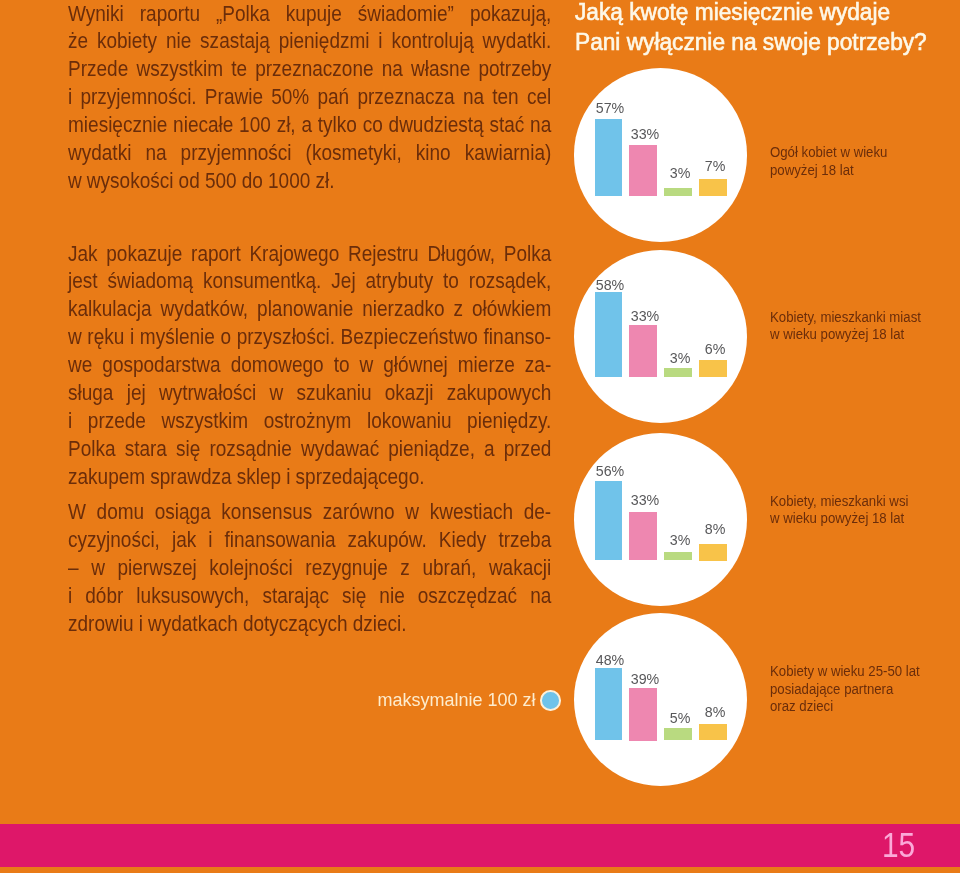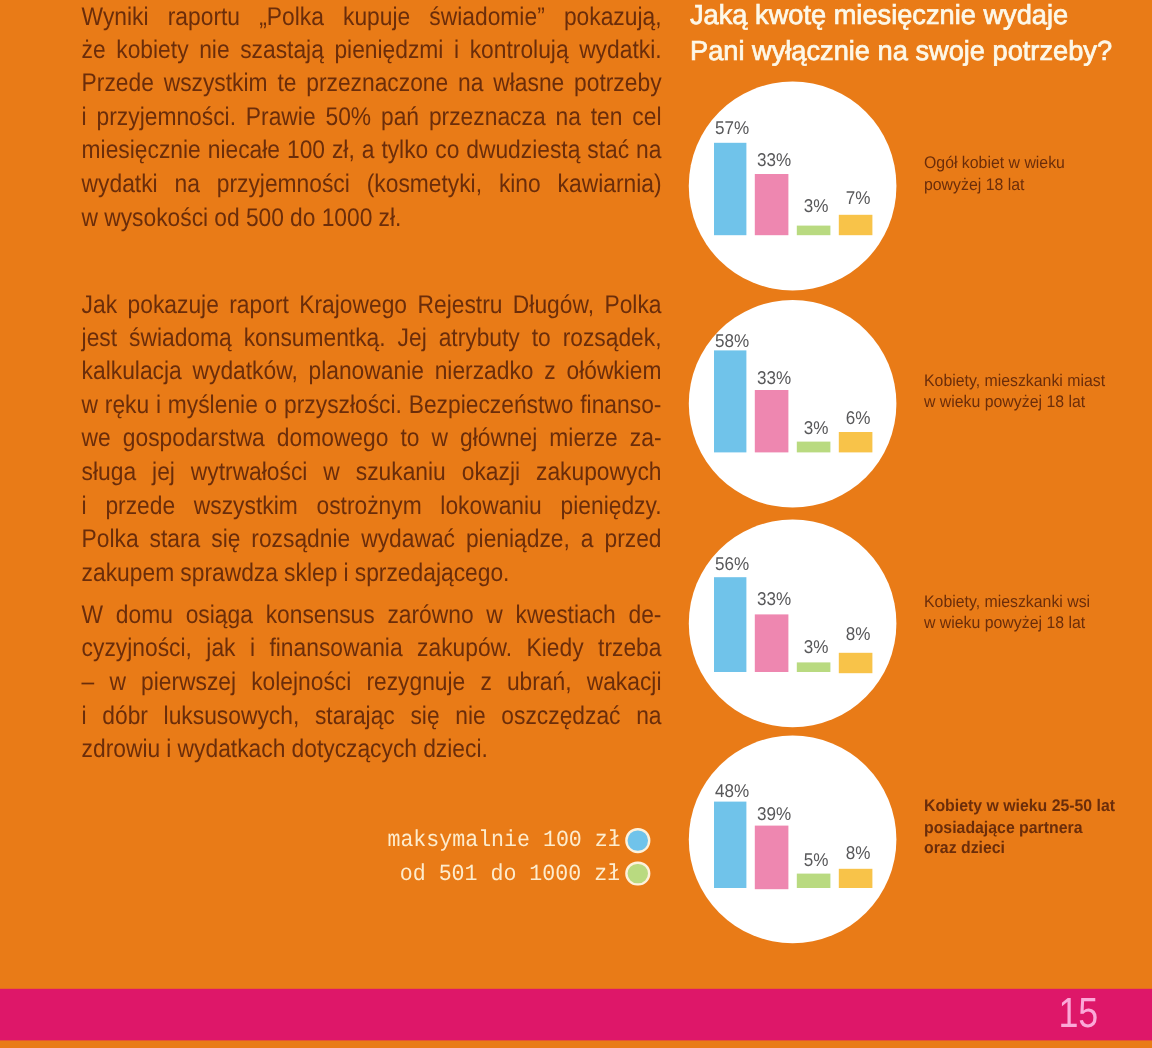--- a/index.html
+++ b/index.html
@@ -45,21 +45,21 @@
   .bubble{position:absolute;border-radius:50%;background:#fff;}
   .chart{position:absolute;}
   .bar{position:absolute;width:27.7px;}
   .barlabel{position:absolute;font-size:15.4px;line-height:15.4px;color:#58585a;white-space:nowrap;
             transform:scaleX(0.925);transform-origin:center top;text-align:center;}
   .sidelabel{position:absolute;color:#6b2d0a;font-size:14px;}
   .sidelabel div{line-height:17.8px;white-space:nowrap;
                  transform:scaleX(0.943);transform-origin:left top;}
 
   
-  .legend{position:absolute;left:292px;top:686.4px;width:250px;font-family:Liberation Mono, monospace;}
+  .legend{position:absolute;left:311px;top:686.4px;width:250px;}
   .legrow{height:27.8px;display:flex;align-items:center;justify-content:flex-end;}
   .legtext{color:#fdeccd;font-size:19.2px;white-space:nowrap;
            transform:scaleX(0.938);transform-origin:right center;}
   .legdot{width:20.6px;height:20.6px;border-radius:50%;
           border:2.4px solid #fdf1db;margin-left:4.6px;flex:0 0 auto;}
 
   
   .band{position:absolute;left:0;top:823.6px;width:960px;height:43.2px;background:#de1769;}
   .pageno{position:absolute;left:882.2px;top:824.6px;color:#fba9d8;font-size:35px;
           line-height:40px;transform:scaleX(0.854);transform-origin:left top;}
@@ -108,21 +108,21 @@
       <div class="chart" style="left: 0px; top: 0px;">
         <div class="bubble" style="left: 573.9px; top: 68.2px; width: 173.4px; height: 173.4px;"></div>
         <div class="bar" style="left: 594.5px; top: 118.7px; height: 77px; background: rgb(112, 195, 234); bottom: auto;"></div>
         <div class="barlabel" style="left: 580px; width: 60px; top: 100.2px;">57%</div>
         <div class="bar" style="left: 629.3px; top: 144.7px; height: 51px; background: rgb(238, 135, 176); bottom: auto;"></div>
         <div class="barlabel" style="left: 614.8px; width: 60px; top: 125.8px;">33%</div>
         <div class="bar" style="left: 664.3px; top: 187.5px; height: 8.2px; background: rgb(185, 218, 128); bottom: auto;"></div>
         <div class="barlabel" style="left: 649.8px; width: 60px; top: 165.4px;">3%</div>
         <div class="bar" style="left: 699.3px; top: 178.7px; height: 17px; background: rgb(248, 195, 73); bottom: auto;"></div>
         <div class="barlabel" style="left: 684.8px; width: 60px; top: 157.7px;">7%</div>
-        <div class="sidelabel" style="left: 770.2px; top: 127px;">
+        <div class="sidelabel" style="left: 770.2px; top: 144px;">
           <div>Ogół kobiet w wieku</div>
           <div>powyżej 18 lat</div>
         </div>
       </div>
       <div class="chart" style="left: 0px; top: 0px;">
         <div class="bubble" style="left: 573.9px; top: 249.6px; width: 173.4px; height: 173.4px;"></div>
         <div class="bar" style="left: 594.5px; top: 292.2px; height: 84.6px; background: rgb(112, 195, 234); bottom: auto;"></div>
         <div class="barlabel" style="left: 580px; width: 60px; top: 276.8px;">58%</div>
         <div class="bar" style="left: 629.3px; top: 325px; height: 51.8px; background: rgb(238, 135, 176); bottom: auto;"></div>
         <div class="barlabel" style="left: 614.8px; width: 60px; top: 307.5px;">33%</div>
@@ -153,34 +153,30 @@
       <div class="chart" style="left: 0px; top: 0px;">
         <div class="bubble" style="left: 574.1px; top: 613.3px; width: 173px; height: 173px;"></div>
         <div class="bar" style="left: 594.5px; top: 668.2px; height: 72.3px; background: rgb(112, 195, 234); bottom: auto;"></div>
         <div class="barlabel" style="left: 580px; width: 60px; top: 651.5px;">48%</div>
         <div class="bar" style="left: 629.3px; top: 688px; height: 52.5px; background: rgb(238, 135, 176); bottom: auto;"></div>
         <div class="barlabel" style="left: 614.8px; width: 60px; top: 670.7px;">39%</div>
         <div class="bar" style="left: 664.3px; top: 727.8px; height: 12.7px; background: rgb(185, 218, 128); bottom: auto;"></div>
         <div class="barlabel" style="left: 649.8px; width: 60px; top: 709.8px;">5%</div>
         <div class="bar" style="left: 699.3px; top: 723.9px; height: 16.6px; background: rgb(248, 195, 73); bottom: auto;"></div>
         <div class="barlabel" style="left: 684.8px; width: 60px; top: 703.5px;">8%</div>
-        <div class="sidelabel" style="left: 770.2px; top: 662.9px; font-weight: bold;">
+        <div class="sidelabel" style="left: 770.2px; top: 662.9px;">
           <div>Kobiety w wieku 25-50 lat</div>
           <div>posiadające partnera</div>
           <div>oraz dzieci</div>
         </div>
       </div>
     </div>
 
   <div class="legend" id="legend">
       <div class="legrow">
         <span class="legtext">maksymalnie 100 zł</span>
         <span class="legdot" style="background: rgb(112, 195, 234);"></span>
       </div>
-      <div class="legrow">
-        <span class="legtext">od 501 do 1000 zł</span>
-        <span class="legdot" style="background: rgb(185, 218, 128);"></span>
-      </div>
     </div>
 
   <div class="band"></div>
   <div class="pageno">15</div>
 </div>
 
 </body></html>

